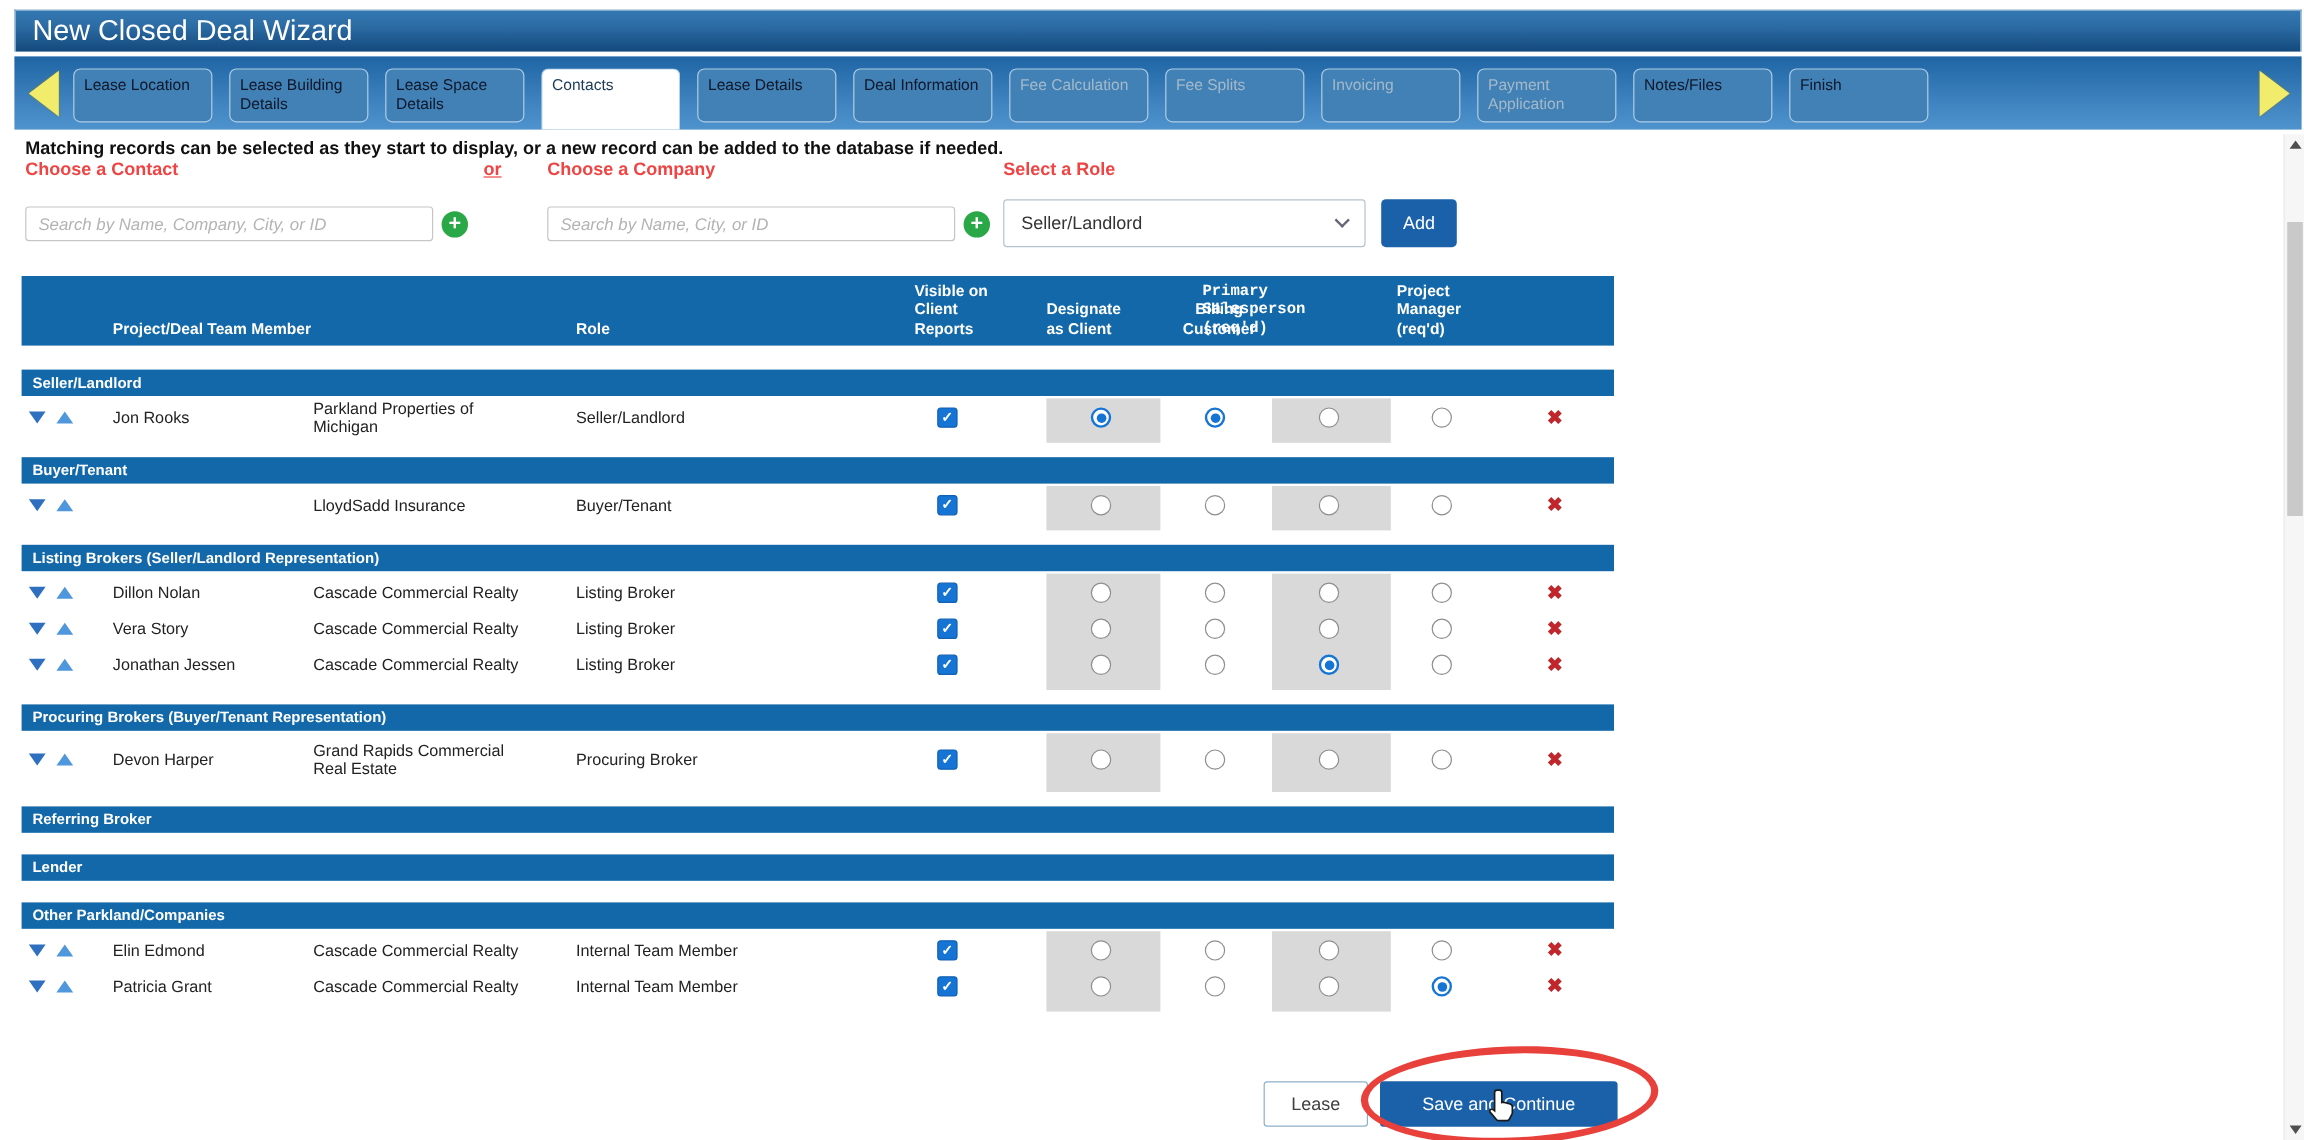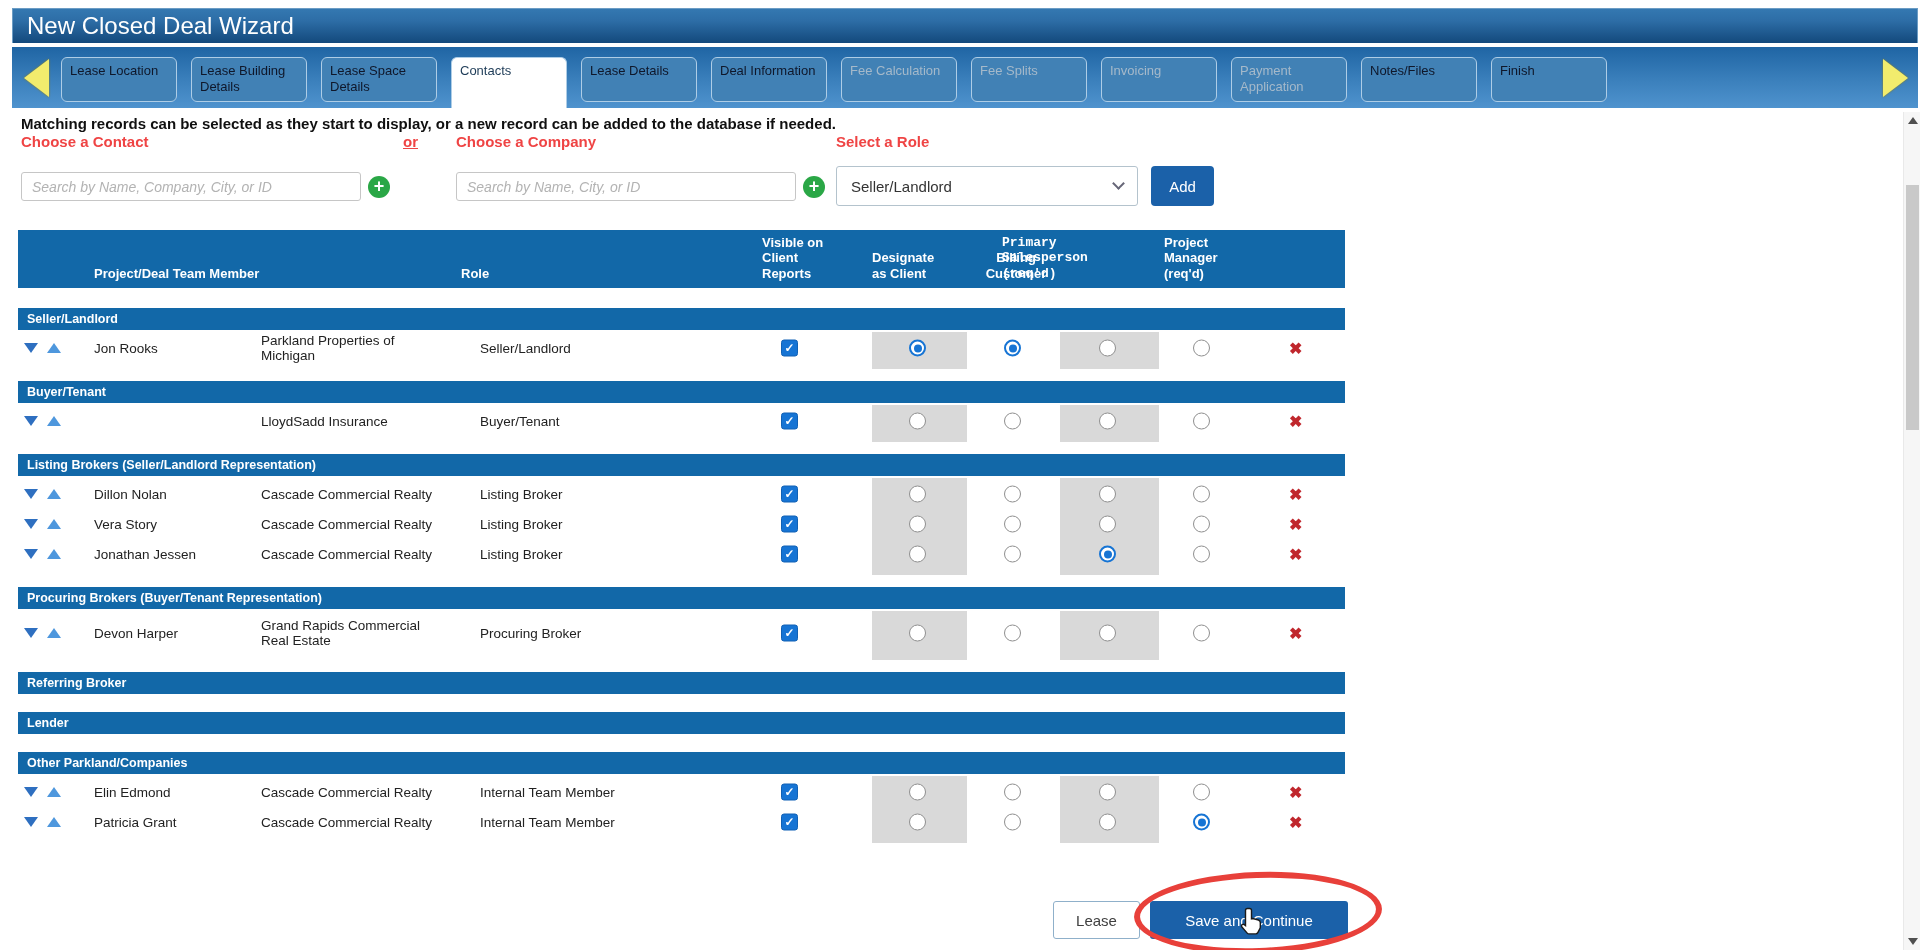--- a/index.html
+++ b/index.html
@@ -46,21 +46,21 @@
     display:flex; align-items:center; padding:0 14px; font-size:15px; color:#333; cursor:pointer; }
   #role-chevron { margin-left:auto; width:9px; height:9px; margin-top:-5px;
     border-right:2px solid #667; border-bottom:2px solid #667; transform:rotate(45deg); }
   #add-btn { position:absolute; left:1151px; top:166px; width:63px; height:40px;
     background:#1b61a9; color:#fff; border:none; border-radius:4px; font-size:15px;
     font-family:"Liberation Sans",sans-serif; cursor:pointer; }
 
   
   #thead { position:absolute; left:18px; top:230px; width:1327px; height:58px; background:#1268a8; }
   #thead span { position:absolute; bottom:7px; color:#fff; font-size:13px; font-weight:bold; line-height:15.5px; }
-  .h-member { left:76px; }  .h-role { left:443px; }
+  .h-member { left:76px; }  .h-role { left:462px; }
   .h-visible { left:744px; width:64px; }
   .h-designate { left:854px; width:80px; }
   .h-billing { left:962px; width:72px;text-align:center; }
   .h-primary { left:984px; width:94px;font-family:Liberation Mono, monospace; }
   .h-pm { left:1146px; width:72px; }
 
   #tbody { position:absolute; left:18px; top:288px; width:1327px; }
   .section { margin-top:18px; }
   .section:first-child { margin-top:20px; }
   .secbar { height:22px; background:#1268a8; color:#fff; font-weight:bold; font-size:12.5px;

